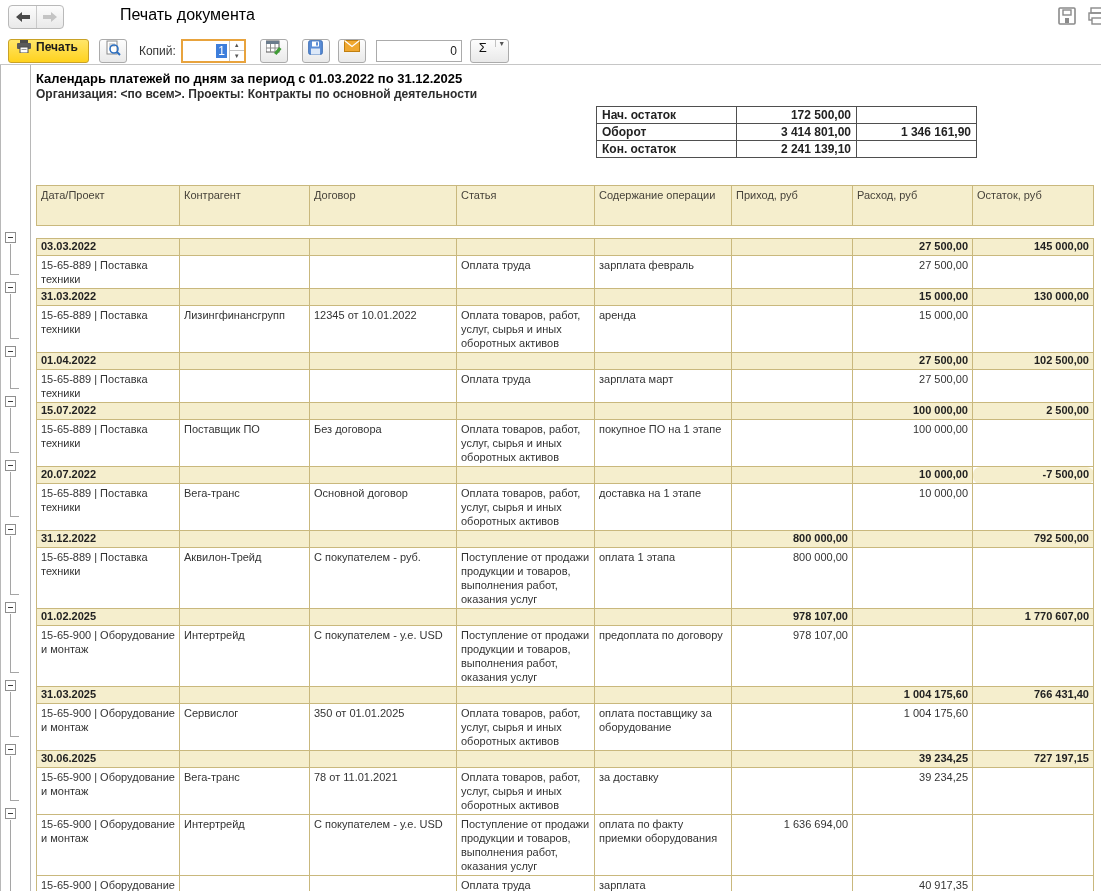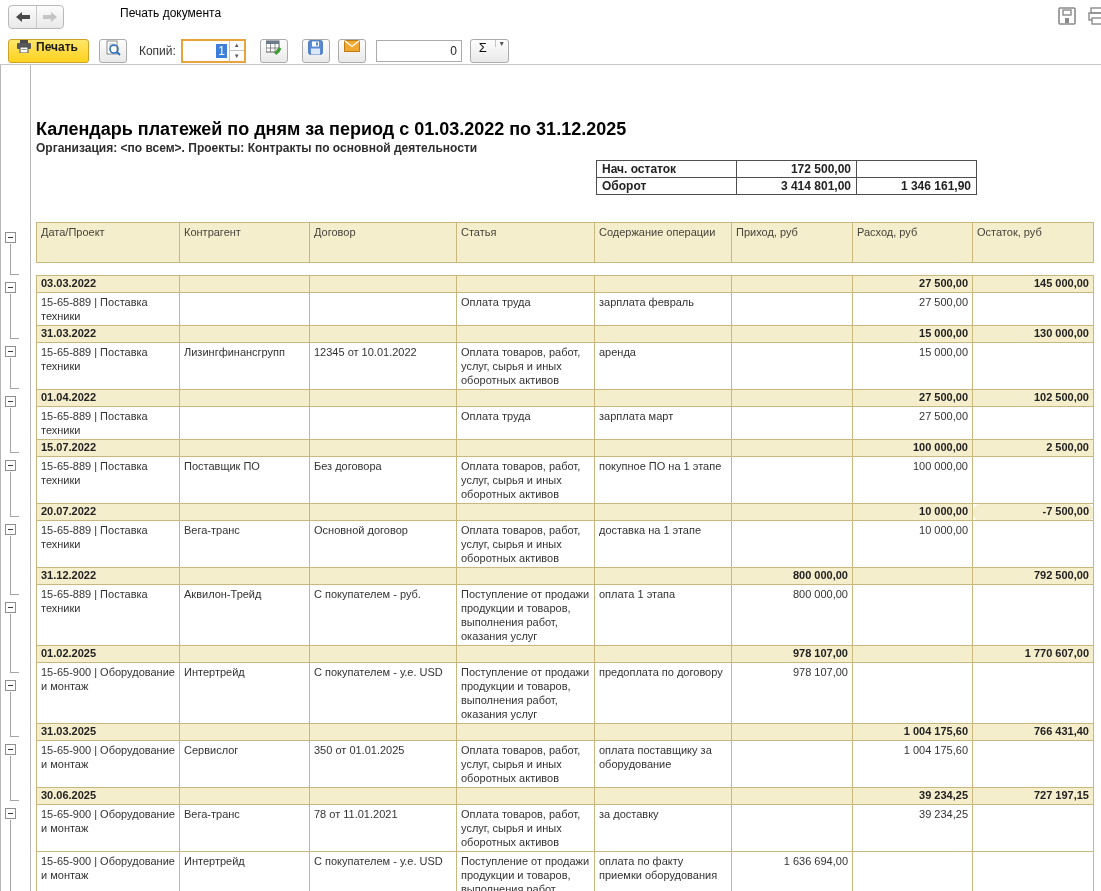--- a/index.html
+++ b/index.html
@@ -9,21 +9,21 @@
 
   
   .titlebar { position:relative; height:34px; }
   .nav-group { position:absolute; left:8px; top:5px; display:flex;
     border:1px solid #b9b9b9; border-radius:4px; overflow:hidden;
     background:linear-gradient(#fcfcfc,#e9e9e9); }
   .nav-btn { width:27px; height:22px; display:flex; align-items:center; justify-content:center;
     font-size:15px; color:#444; cursor:pointer; }
   .nav-btn + .nav-btn { border-left:1px solid #c9c9c9; }
   .nav-btn.disabled { color:#bdbdbd; }
-  .page-title { position:absolute; left:120px; top:6px; font-size:12px; color:#000; }
+  .page-title { position:absolute; left:120px; top:6px; font-size:16px; color:#000; }
   .title-icons { position:absolute; right:0; top:6px; width:46px; height:22px; overflow:hidden; }
   .ti { position:absolute; top:1px; }
 
   
   .toolbar { position:relative; height:31px; padding:3px 0 0 8px;
     display:flex; align-items:center; border-bottom:1px solid #c6c6c6; }
   .tb-btn { display:flex; align-items:flex-start; justify-content:center; height:24px;
     border:1px solid #ababab; border-radius:3px;
     background:linear-gradient(#fdfdfd,#e9e9e9); cursor:pointer; }
   .tb-icon-btn { width:28px; }
@@ -47,21 +47,21 @@
     font-size:13px; color:#111; }
   .sigma-drop { width:13px; border-left:1px solid #c2c2c2; display:flex; align-items:center;
     justify-content:center; font-size:7px; color:#555; }
 
   
   .report { position:relative; width:1101px; height:826px;
     border-left:1px solid #b8b8b8; background:#fff; overflow:hidden; }
   .gutter { position:absolute; left:0; top:0; bottom:0; width:30px;
     border-right:1px solid #b8b8b8; background:#fff; }
   .sheet { position:absolute; left:31px; top:0; right:0; bottom:0; padding:6px 0 0 4px; }
-  .r-title { font-size:18px; font-weight:bold; color:#000;margin-top:48px; }
+  .r-title { font-size:13px; font-weight:bold; color:#000; }
   .r-subtitle { font-size:12px; font-weight:bold; color:#2e2e2e; margin-top:1px; }
 
   table { border-collapse:collapse; table-layout:fixed; }
   .summary { margin:5px 0 0 560px; }
   .summary td { border:1px solid #4f4f4f; font-size:12px; font-weight:bold; color:#222;
     padding:1px 5px; height:16px; white-space:nowrap; overflow:hidden; }
   .summary .s-num { text-align:right; }
 
   .grid td { border:1px solid #c9b87d; font-size:11px; color:#333;
     padding:2px 4px; vertical-align:top; line-height:14px; overflow:hidden; }
@@ -201,20 +201,25 @@
         <tbody>
             <tr>
               <td class="s-label">Нач. остаток</td>
               <td class="s-num">172 500,00</td>
               <td class="s-num"></td>
             </tr>
             <tr>
               <td class="s-label">Оборот</td>
               <td class="s-num">3 414 801,00</td>
               <td class="s-num">1 346 161,90</td>
+            </tr>
+            <tr>
+              <td class="s-label">Кон. остаток</td>
+              <td class="s-num">2 241 139,10</td>
+              <td class="s-num"></td>
             </tr>
           </tbody>
       </table>
 
       <table class="grid head-grid">
         <colgroup class="cols">
             <col style="width: 143px;">
             <col style="width: 130px;">
             <col style="width: 147px;">
             <col style="width: 138px;">

